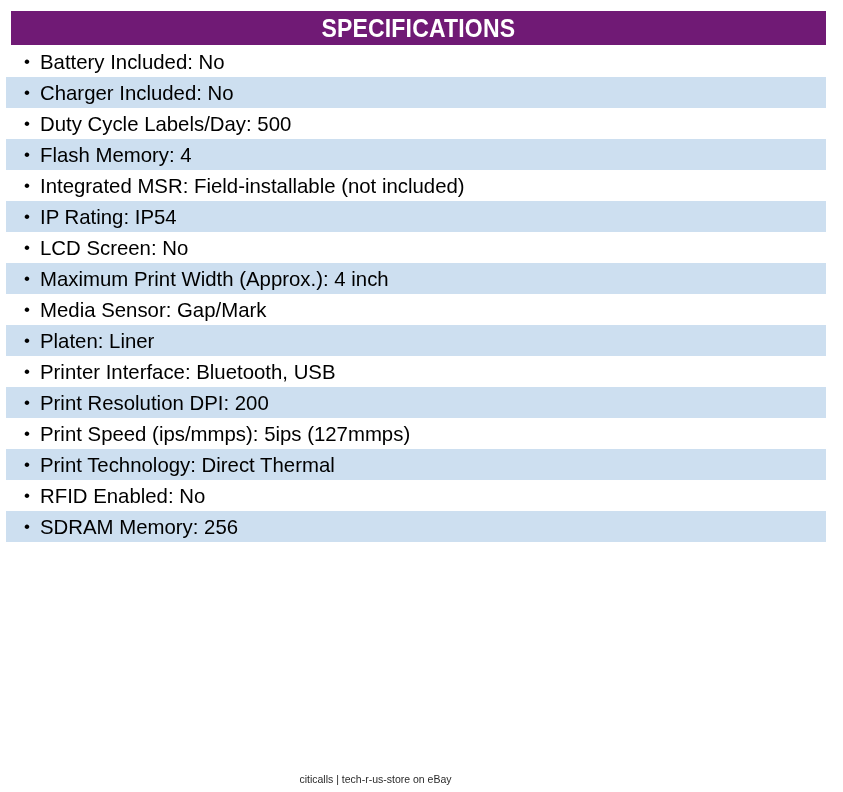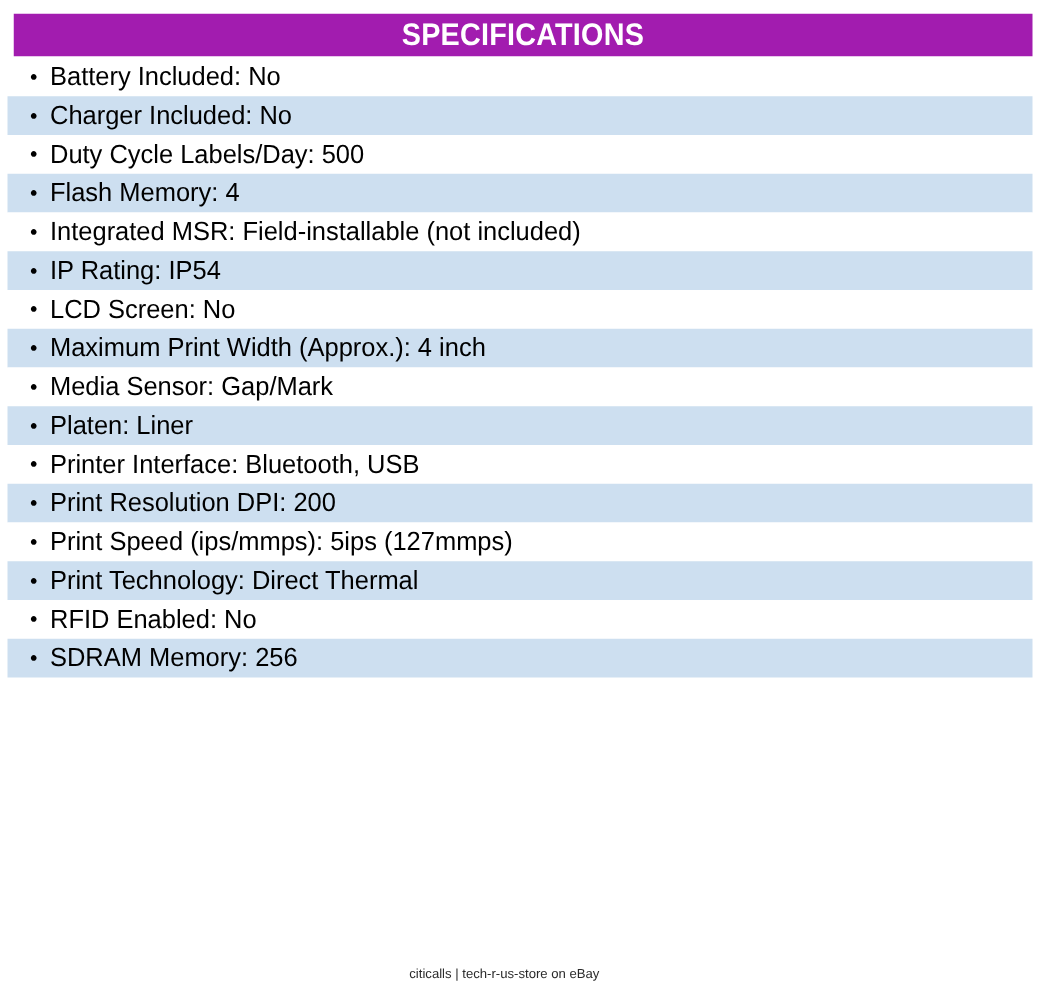--- a/index.html
+++ b/index.html
@@ -24,21 +24,21 @@
     box-sizing: border-box;
   }
 
   
   .spec-header {
     position: absolute;
     left: 11px;
     top: 11px;
     width: 815px;
     height: 34px;
-    background: #a21caf;
+    background: #701a75;
     display: flex;
     align-items: center;
     justify-content: center;
   }
   .spec-header-title {
     color: #ffffff;
     font-size: 25px;
     font-weight: bold;
     letter-spacing: 0.2px;
     line-height: 1;
@@ -84,21 +84,20 @@
     transform-origin: left center;
   }
 
   
   .spec-footer {
     position: absolute;
     left: 0;
     top: 769px;
     width: 751px;
     text-align: center;
-    padding-left: 28px;
   }
   .spec-footer-text {
     color: #2a2a2a;
     font-size: 10.5px;
     line-height: 1;
     white-space: nowrap;
   }
 </style>
 </head>
 <body>

